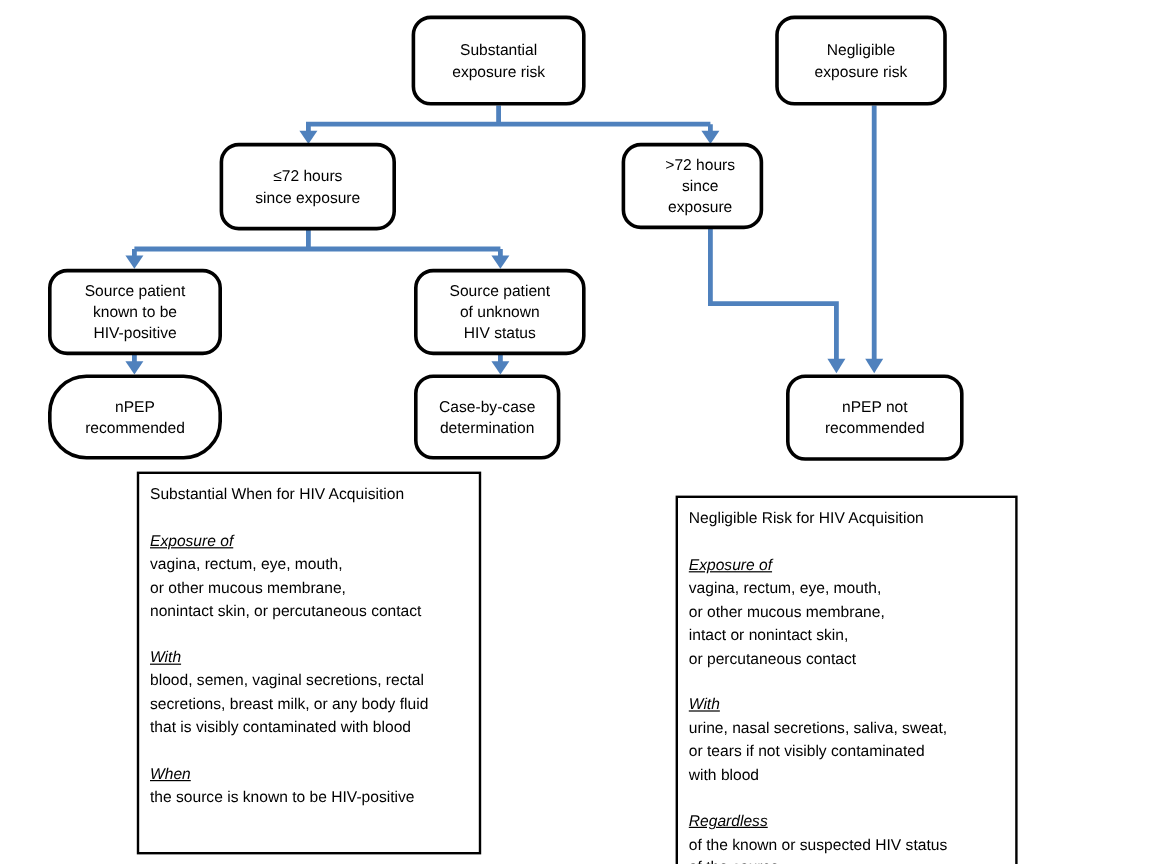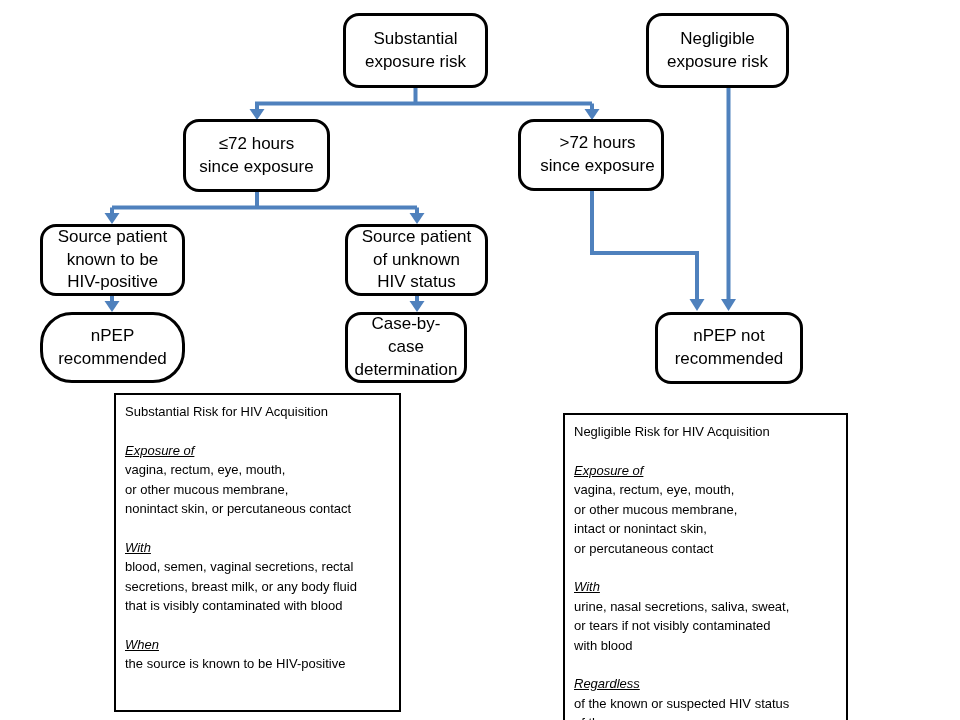--- a/index.html
+++ b/index.html
@@ -32,21 +32,21 @@
 
   .node {
     position: absolute;
     background: var(--background);
     border: 3px solid var(--box_border);
     border-radius: 16px;
     display: flex;
     align-items: center;
     justify-content: center;
     text-align: center;
-    font-size: 17px;
+    font-size: 13px;
     line-height: 1.35;
     white-space: pre-line;
     padding: 4px 6px;
   }
 
   .panel {
     position: absolute;
     background: var(--background);
     border: 2px solid var(--box_border);
     font-size: 13px;
@@ -91,42 +91,42 @@
 
   <div class="node" style="left:343px; top:13px; width:145px; height:75px;">Substantial
 exposure risk</div>
 
   <div class="node" style="left:646px; top:13px; width:143px; height:75px;">Negligible
 exposure risk</div>
 
   <div class="node" style="left:183px; top:119px; width:147px; height:73px;">≤72 hours
 since exposure</div>
 
-  <div class="node" style="left:518px; top:119px; width:146px; height:72px;padding-left:19px;">&gt;72 hours
+  <div class="node" style="left:518px; top:119px; width:118px; height:72px;padding-left:19px;">&gt;72 hours
 since exposure</div>
 
   <div class="node" style="left:40px; top:224px; width:145px; height:72px;">Source patient
 known to be
 HIV-positive</div>
 
   <div class="node" style="left:345px; top:224px; width:143px; height:72px;">Source patient
 of unknown
 HIV status</div>
 
   <div class="node" style="left:40px; top:312px; width:145px; height:71px;border-radius:32px;">nPEP
 recommended</div>
 
   <div class="node" style="left:345px; top:312px; width:122px; height:71px;">Case-by-case
 determination</div>
 
   <div class="node" style="left:655px; top:312px; width:148px; height:72px;">nPEP not
 recommended</div>
 
   <div class="panel" style="left:114px; top:393px; width:287px; height:319px;">
-    <div class="panel-title">Substantial Risk for HIV Acquisition</div>
+    <div class="panel-title">Substantial When for HIV Acquisition</div>
     <div class="panel-section">
       <div class="panel-heading">Exposure of</div>
       <div class="panel-body">vagina, rectum, eye, mouth,
 or other mucous membrane,
 nonintact skin, or percutaneous contact</div>
     </div>
     <div class="panel-section">
       <div class="panel-heading">With</div>
       <div class="panel-body">blood, semen, vaginal secretions, rectal
 secretions, breast milk, or any body fluid

